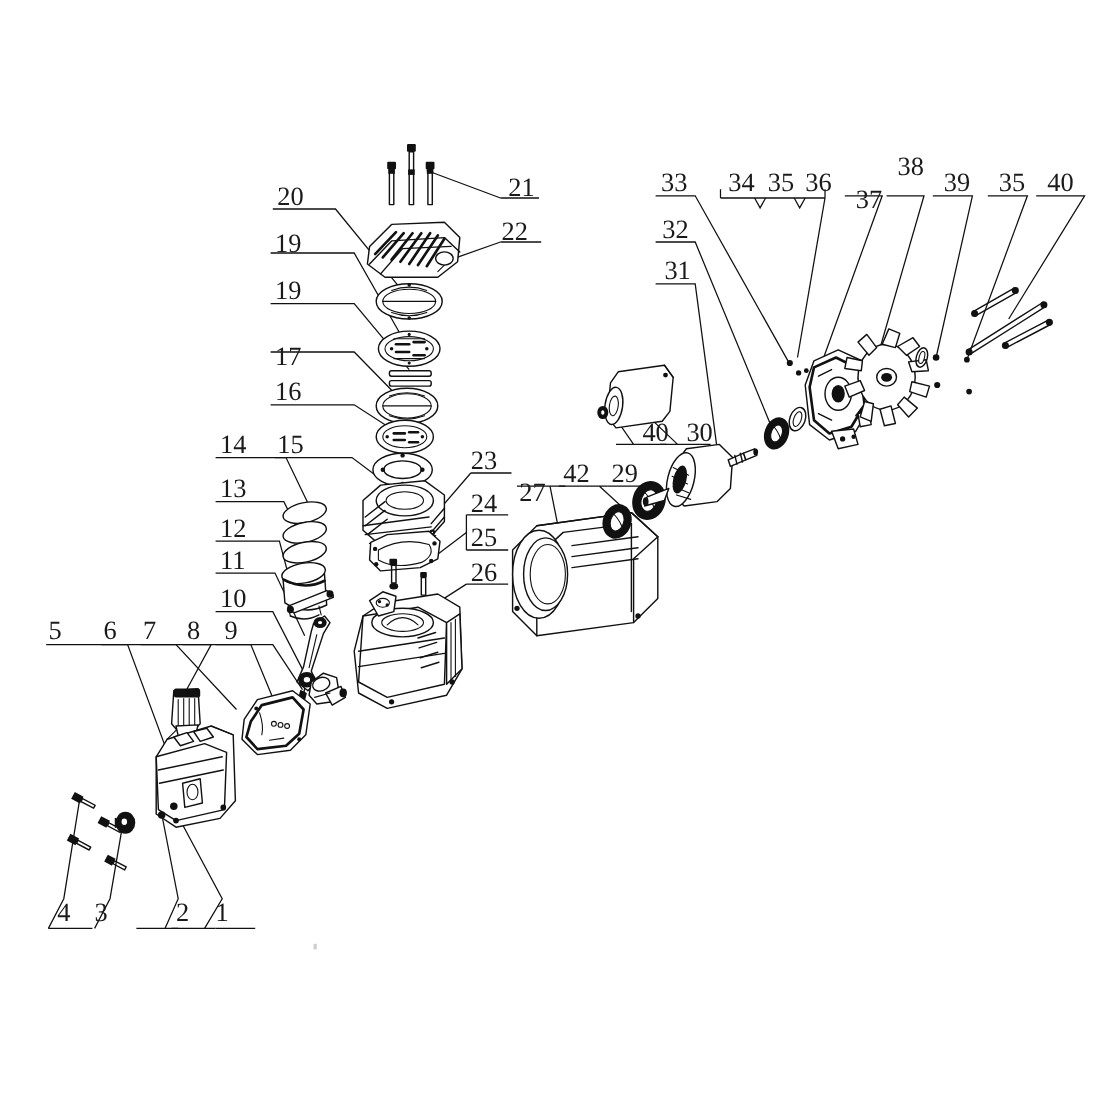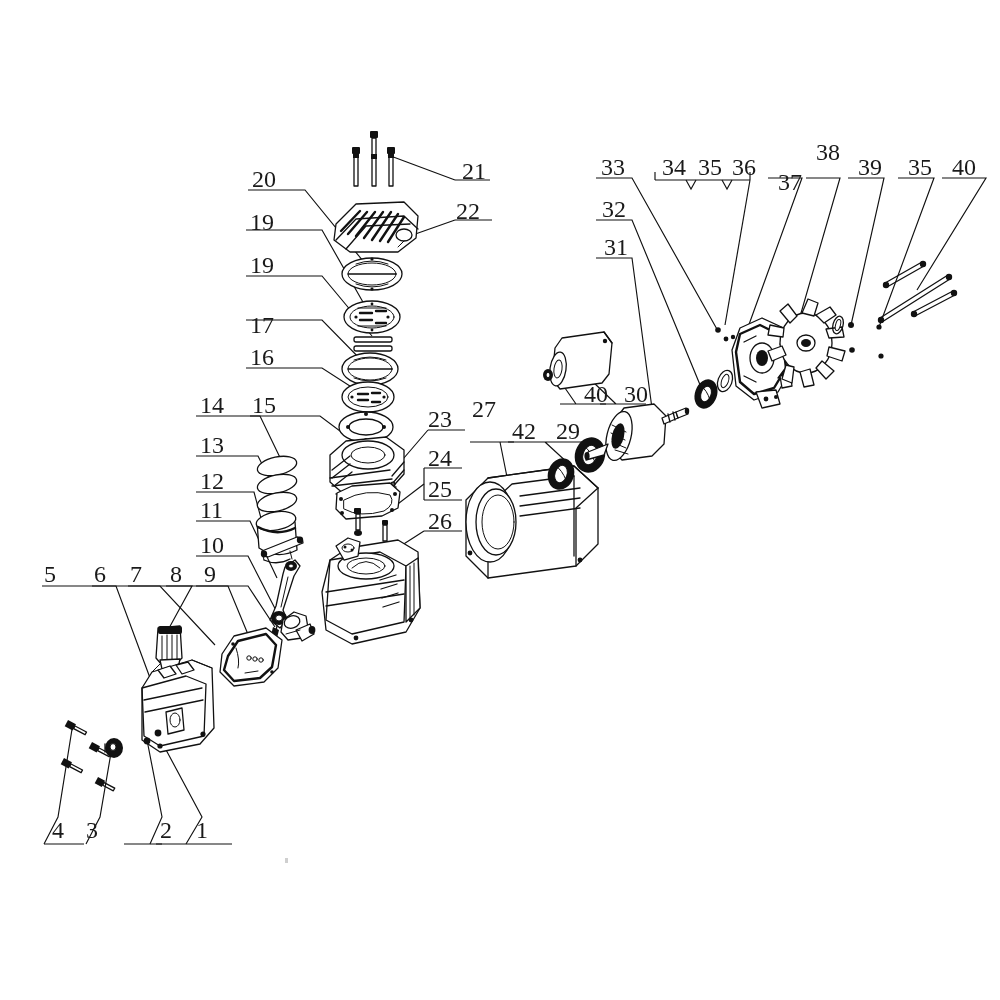--- a/index.html
+++ b/index.html
@@ -553,21 +553,21 @@
     <span class="lbl" style="left:252px;top:167px">20</span>
 
     <span class="lbl" style="left:462px;top:159px">21</span>
     <span class="lbl" style="left:456px;top:199px">22</span>
 
     <span class="lbl" style="left:428px;top:407px">23</span>
     <span class="lbl" style="left:428px;top:446px">24</span>
     <span class="lbl" style="left:428px;top:477px">25</span>
     <span class="lbl" style="left:428px;top:509px">26</span>
 
-    <span class="lbl" style="left:472px;top:397px">27</span>
+    <span class="lbl" style="left:472px;top:436px">27</span>
     <span class="lbl" style="left:512px;top:419px">42</span>
     <span class="lbl" style="left:556px;top:419px">29</span>
 
     <span class="lbl" style="left:624px;top:382px">30</span>
     <span class="lbl" style="left:584px;top:382px">40</span>
 
     <span class="lbl" style="left:604px;top:235px">31</span>
     <span class="lbl" style="left:602px;top:197px">32</span>
     <span class="lbl" style="left:601px;top:155px">33</span>
 

